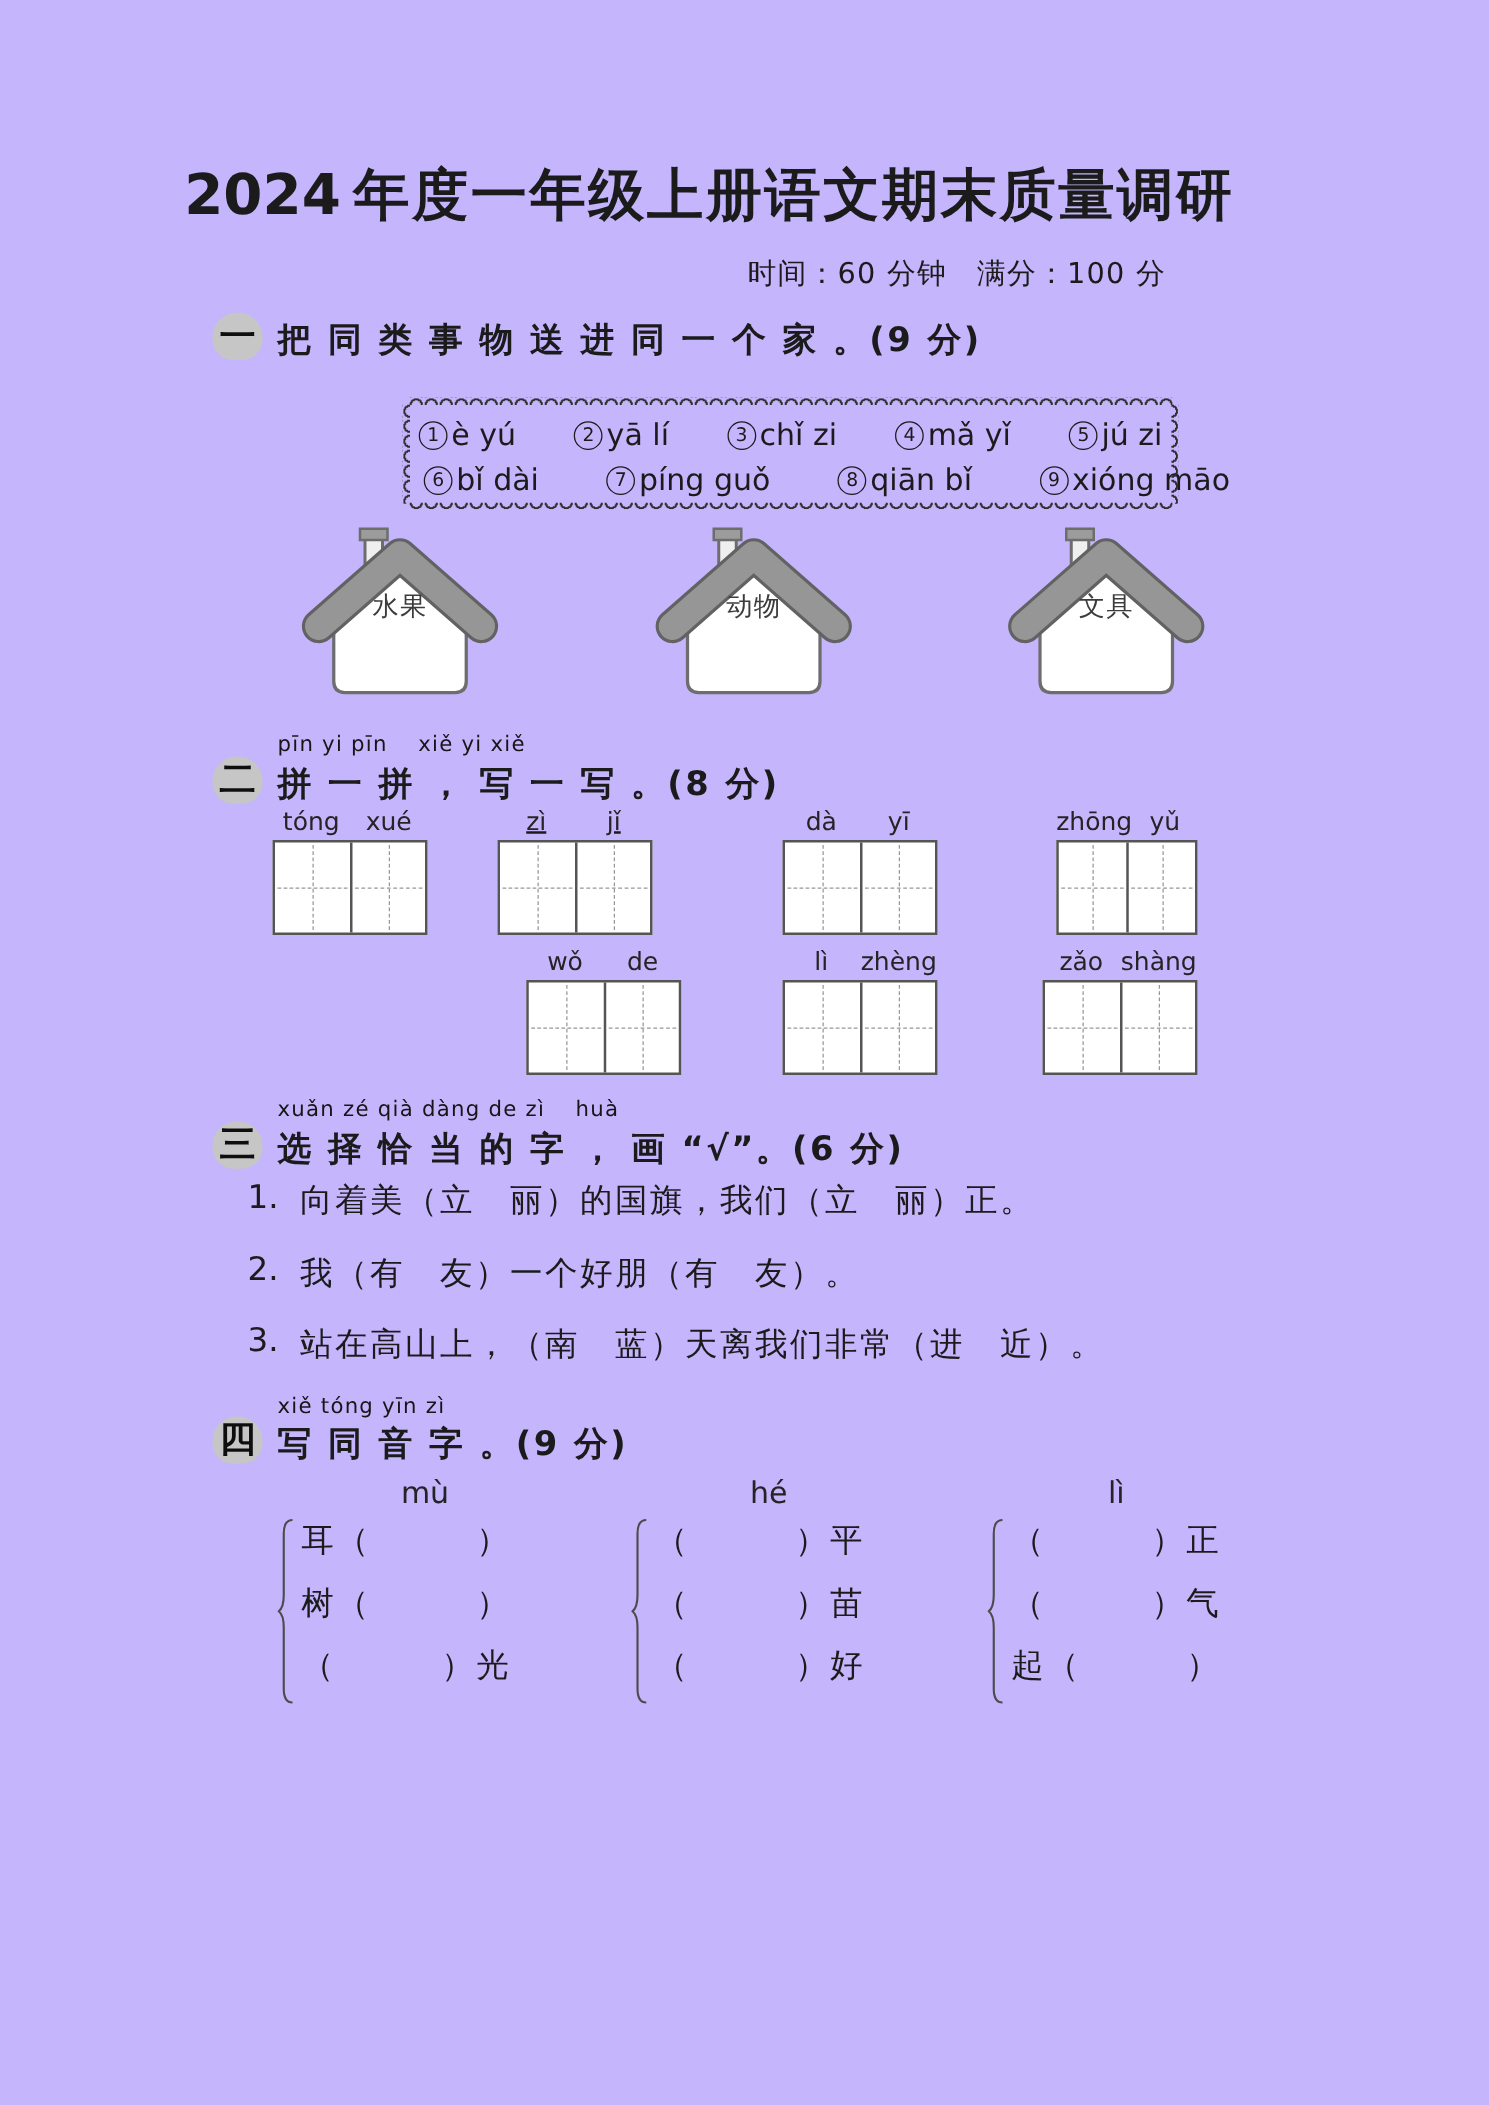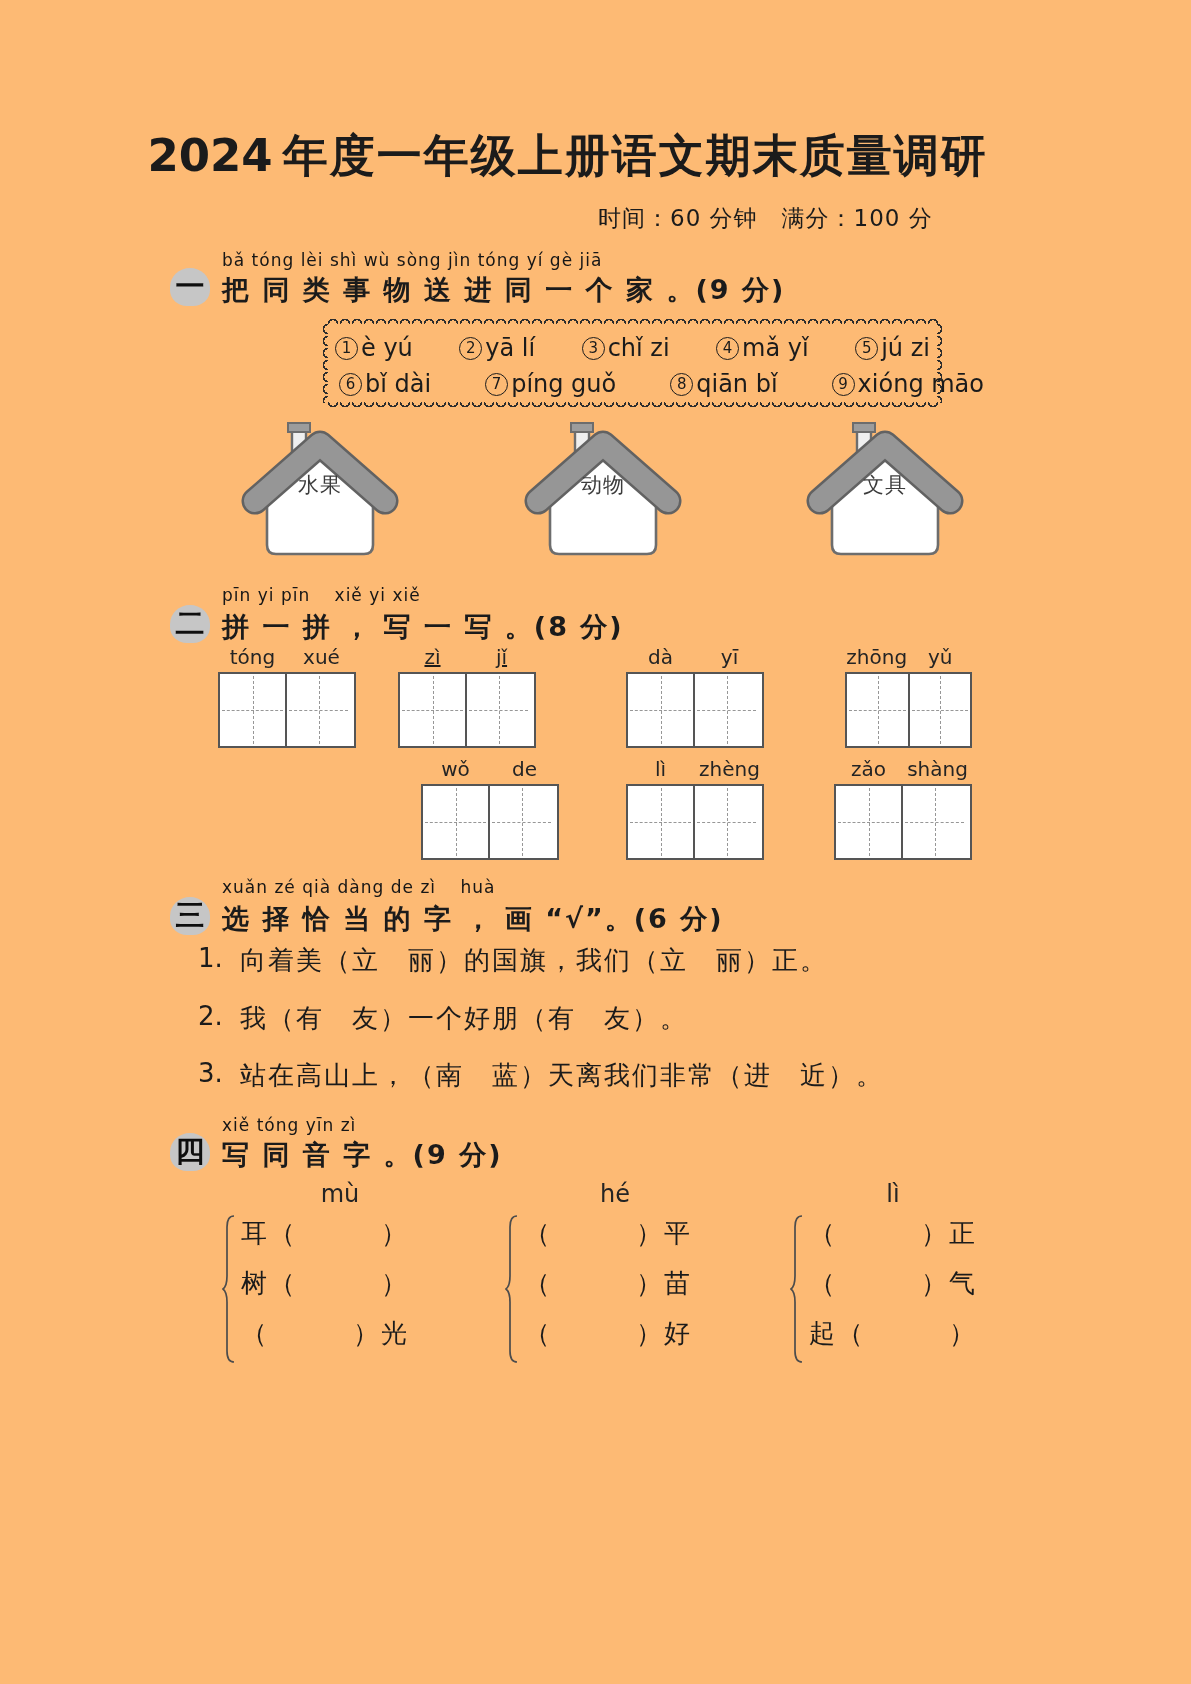--- a/index.html
+++ b/index.html
@@ -1,19 +1,19 @@
 <!DOCTYPE html>
 <html><head>
 <meta charset="utf-8">
 <style>
   * { margin:0; padding:0; box-sizing:border-box; }
   html,body { background:#f3f2f0; }
   .sheet {
     position:relative; width:1191px; height:1684px; margin:0 auto;
-    background:#fdba74; overflow:hidden;
+    background:#c4b5fd; overflow:hidden;
     font-family:"DejaVu Sans", sans-serif; color:#1b1b1b;
   }
 
   
   .title { position:absolute; top:126px; left:0; right:56px; text-align:center;
            font-weight:bold; font-size:45px; letter-spacing:2px; white-space:nowrap; }
   .title .yr { letter-spacing:0; margin-right:10px; }
   .meta { position:absolute; top:203px; left:598px; font-size:23px; letter-spacing:1px; }
 
   
@@ -50,21 +50,21 @@
   .circ { display:inline-flex; width:23px; height:23px; border:1.6px solid #1c1c1c; border-radius:50%;
           align-items:center; justify-content:center; font-size:15px; margin-right:3px; flex:0 0 auto; }
 
   
   .house { position:absolute; top:413px; width:166px; height:152px; }
   .house svg { position:absolute; inset:0; }
   .house-label { position:absolute; top:58px; left:0; right:0; text-align:center;
                  font-size:21px; color:#3c3c3c; letter-spacing:1px; }
 
   
-  .wgroup { position:absolute; width:138px; }
+  .wgroup { position:absolute; width:124px; }
   .wg-pinyin { display:flex; margin-bottom:3px; }
   .wg-pinyin span { flex:1; text-align:center; font-size:20px; color:#242424; }
   .tzg { display:flex; border:2px solid #555; background:#fff; }
   .tzg .cell { width:65px; height:72px; position:relative; }
   .tzg .cell + .cell { border-left:2px solid #555; }
   .tzg .cell::before { content:""; position:absolute; left:50%; top:2px; bottom:2px; border-left:1.5px dashed #979797; }
   .tzg .cell::after  { content:""; position:absolute; top:50%; left:2px; right:2px; border-top:1.5px dashed #979797; }
 
   
   .qitem { position:absolute; left:198px; display:flex; font-family:"DejaVu Serif", serif;
@@ -86,21 +86,20 @@
   <div class="title">
     <span class="yr">2024</span><span>年度一年级上册语文期末质量调研</span>
   </div>
   <div class="meta">时间：60 分钟　满分：100 分</div>
 
   <div class="sec" style="top:250px;">
     <div class="sec-badge">
         <span>一</span>
       </div>
     <div class="sec-head">
-      <div class="pinyin-line">bǎ tóng lèi shì wù sòng jìn tóng yí gè jiā</div>
       <div class="sec-title">把 同 类 事 物 送 进 同 一 个 家 。(9 分)</div>
     </div>
   </div>
 
   <div class="bank">
     <div class="wave top"></div>
     <div class="wave bottom"></div>
     <div class="wave left"></div>
     <div class="wave right"></div>
     <div class="bank-row r1">

